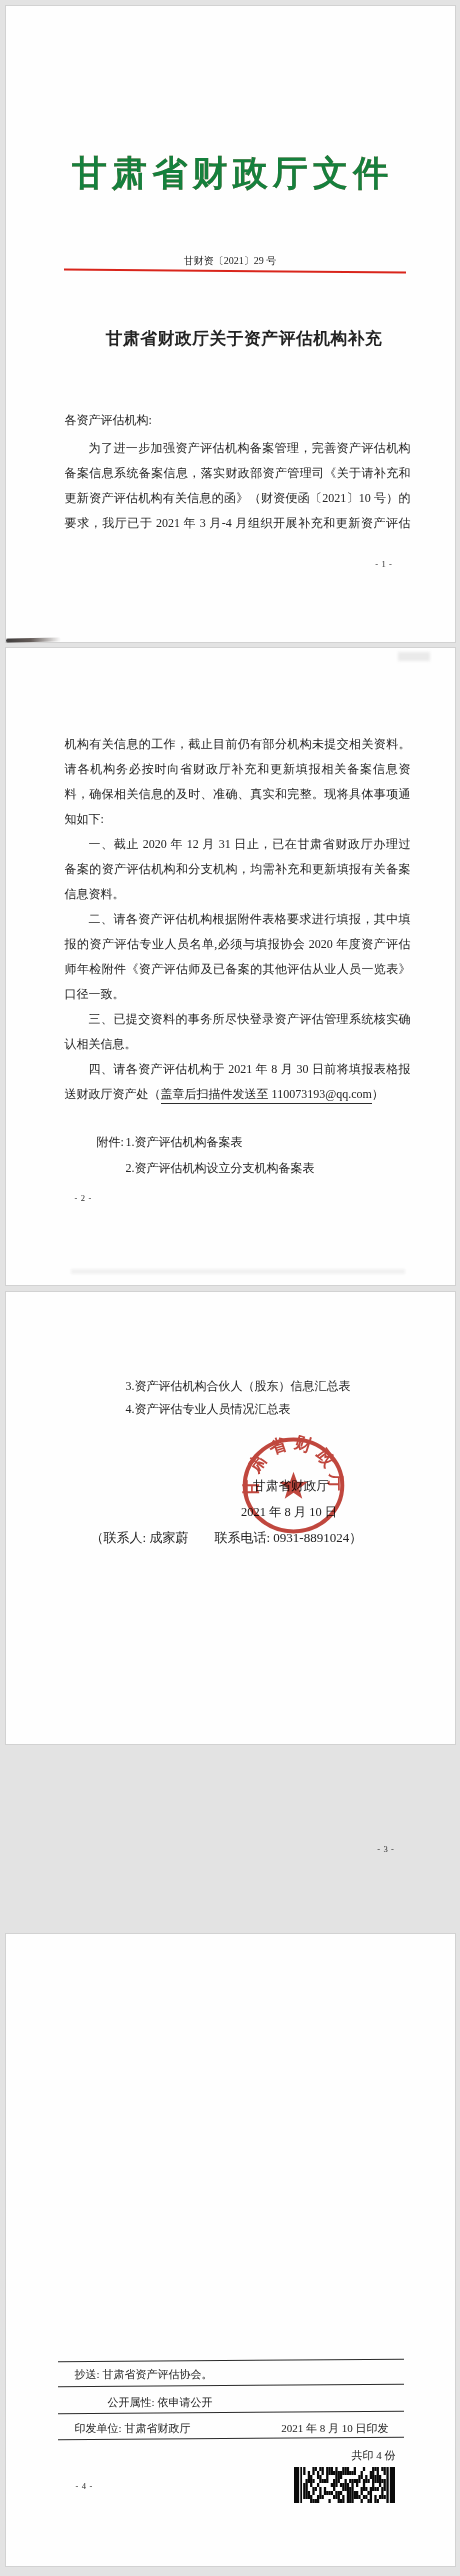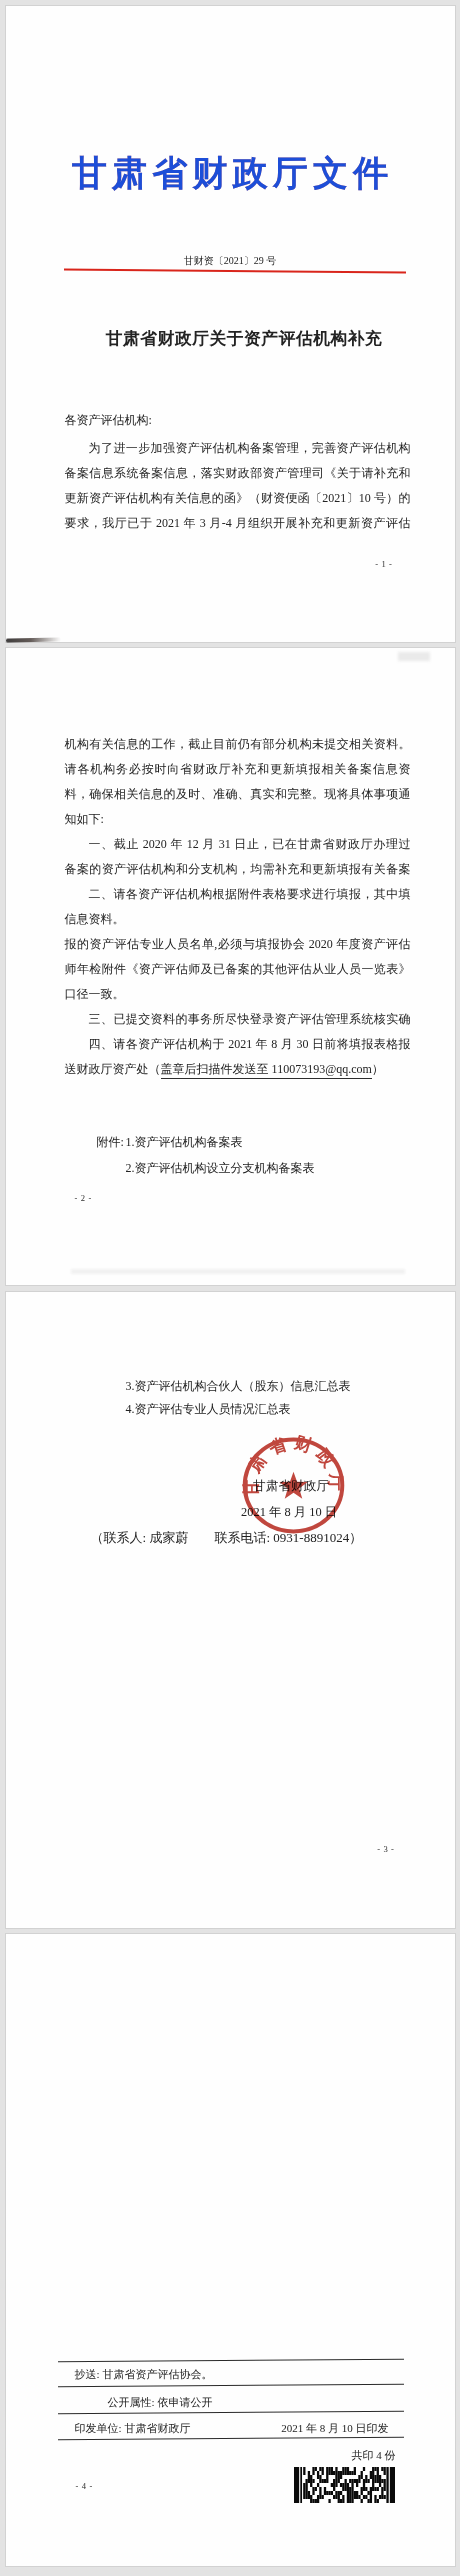--- a/index.html
+++ b/index.html
@@ -1,26 +1,26 @@
 <!DOCTYPE html>
 <html style="font-size:9.2px"><head>
 <meta charset="utf-8">
 <style>
   html,body{margin:0;padding:0;}
   body{background:#e4e4e4;font-family:"Liberation Serif","DejaVu Serif",serif;color:#232323;}
   .canvas{position:relative;width:461px;height:2576px;background:#e3e3e3;overflow:hidden;}
   .page{position:absolute;left:4.6px;width:451px;background:#fefefe;border:0.6px solid #d2d2d2;box-sizing:border-box;}
   .p1{top:4.6px;height:638px;}
   .p2{top:647px;height:639px;}
-  .p3{top:1291px;height:638px;}
+  .p3{top:1291px;height:454px;}
   .p4{top:1933px;height:634px;}
 
   .letterhead{position:absolute;top:144px;left:0;width:100%;text-align:center;
     font-size:35px;font-weight:700;letter-spacing:5.2px;padding-left:5.2px;box-sizing:border-box;
-    color:#1d4ed8;text-shadow:0 0 0.6px rgba(223,40,30,.55);}
+    color:#15803d;text-shadow:0 0 0.6px rgba(223,40,30,.55);}
   .docnum{position:absolute;top:248px;left:0;width:100%;text-align:center;font-size:10px;}
   .redline{position:absolute;top:264px;left:58px;width:342px;height:2.3px;background:#d9251b;transform:rotate(.5deg);}
   .doctitle{position:absolute;top:318px;left:0;width:100%;text-align:center;
     font-size:16.7px;font-weight:700;line-height:29px;letter-spacing:0.6px;padding-left:14px;}
   .salutation{position:absolute;left:59px;top:402px;width:346px;font-size:12px;line-height:25px;}
 
   .body{position:absolute;left:59px;width:346px;font-size:12px;line-height:25px;}
   .b1{top:430px;}
   .b2{top:84px;}
   .line{text-align:justify;text-align-last:justify;}
@@ -80,26 +80,27 @@
 
   <section class="page p2">
     <div class="smudge2"></div>
     <div class="body b2">
         <div class="line">机构有关信息的工作，截止目前仍有部分机构未提交相关资料。</div>
         <div class="line">请各机构务必按时向省财政厅补充和更新填报相关备案信息资</div>
         <div class="line">料，确保相关信息的及时、准确、真实和完整。现将具体事项通</div>
         <div class="line end">知如下:</div>
         <div class="line indent">一、截止 2020 年 12 月 31 日止，已在甘肃省财政厅办理过</div>
         <div class="line">备案的资产评估机构和分支机构，均需补充和更新填报有关备案</div>
+        <div class="line end">信息资料。</div>
         <div class="line indent">二、请各资产评估机构根据附件表格要求进行填报，其中填</div>
-        <div class="line end">信息资料。</div>
         <div class="line">报的资产评估专业人员名单,必须与填报协会 2020 年度资产评估</div>
         <div class="line">师年检附件《资产评估师及已备案的其他评估从业人员一览表》</div>
         <div class="line end">口径一致。</div>
         <div class="line indent">三、已提交资料的事务所尽快登录资产评估管理系统核实确</div>
+        <div class="line end">认相关信息。</div>
         <div class="line indent">四、请各资产评估机构于 2021 年 8 月 30 日前将填报表格报</div>
         <div class="line end">送财政厅资产处（<span class="ul">盖章后扫描件发送至 110073193@qq.com</span>）</div>
       </div>
     <div class="att" style="left:91px;top:482px;">附件:</div>
     <div class="att" style="left:120px;top:482px;">1.资产评估机构备案表</div>
     <div class="att" style="left:120px;top:508px;">2.资产评估机构设立分支机构备案表</div>
     <div class="pagenum pn-l2">- 2 -</div>
     <div class="smudge3"></div>
   </section>
 

